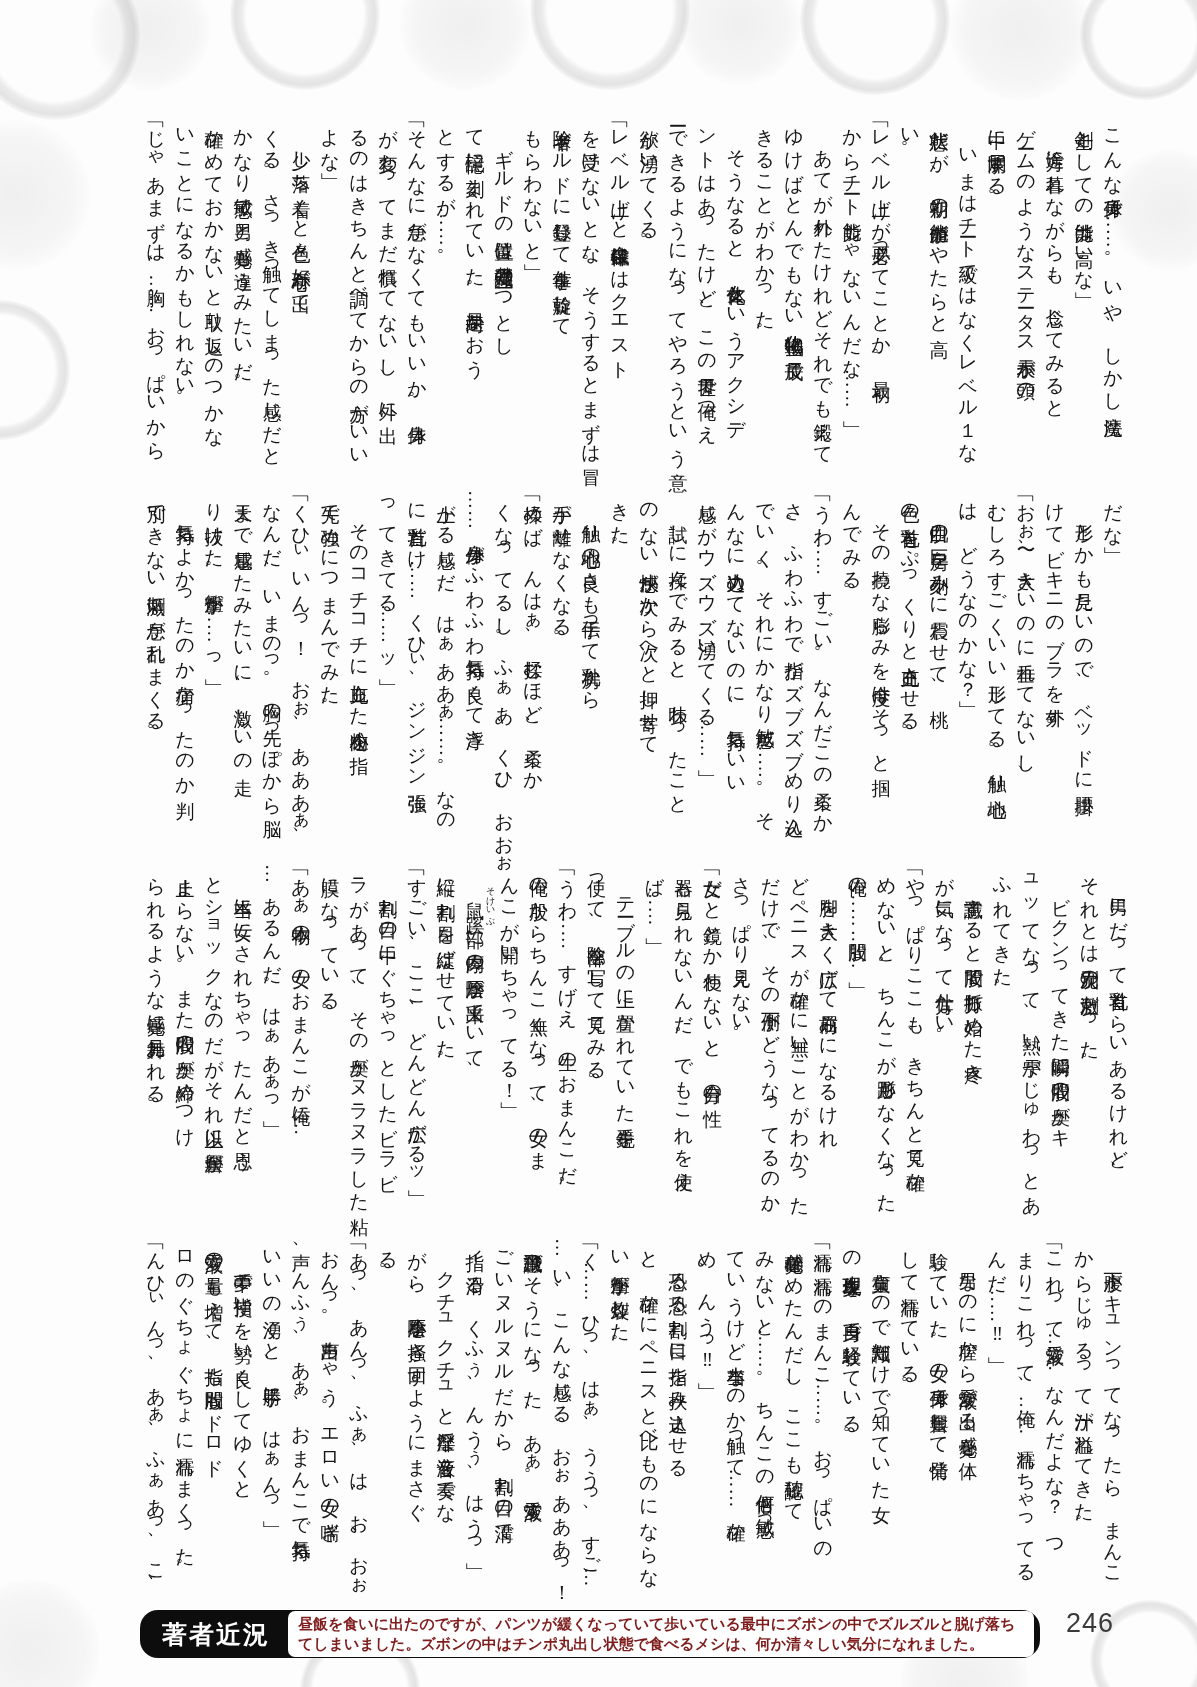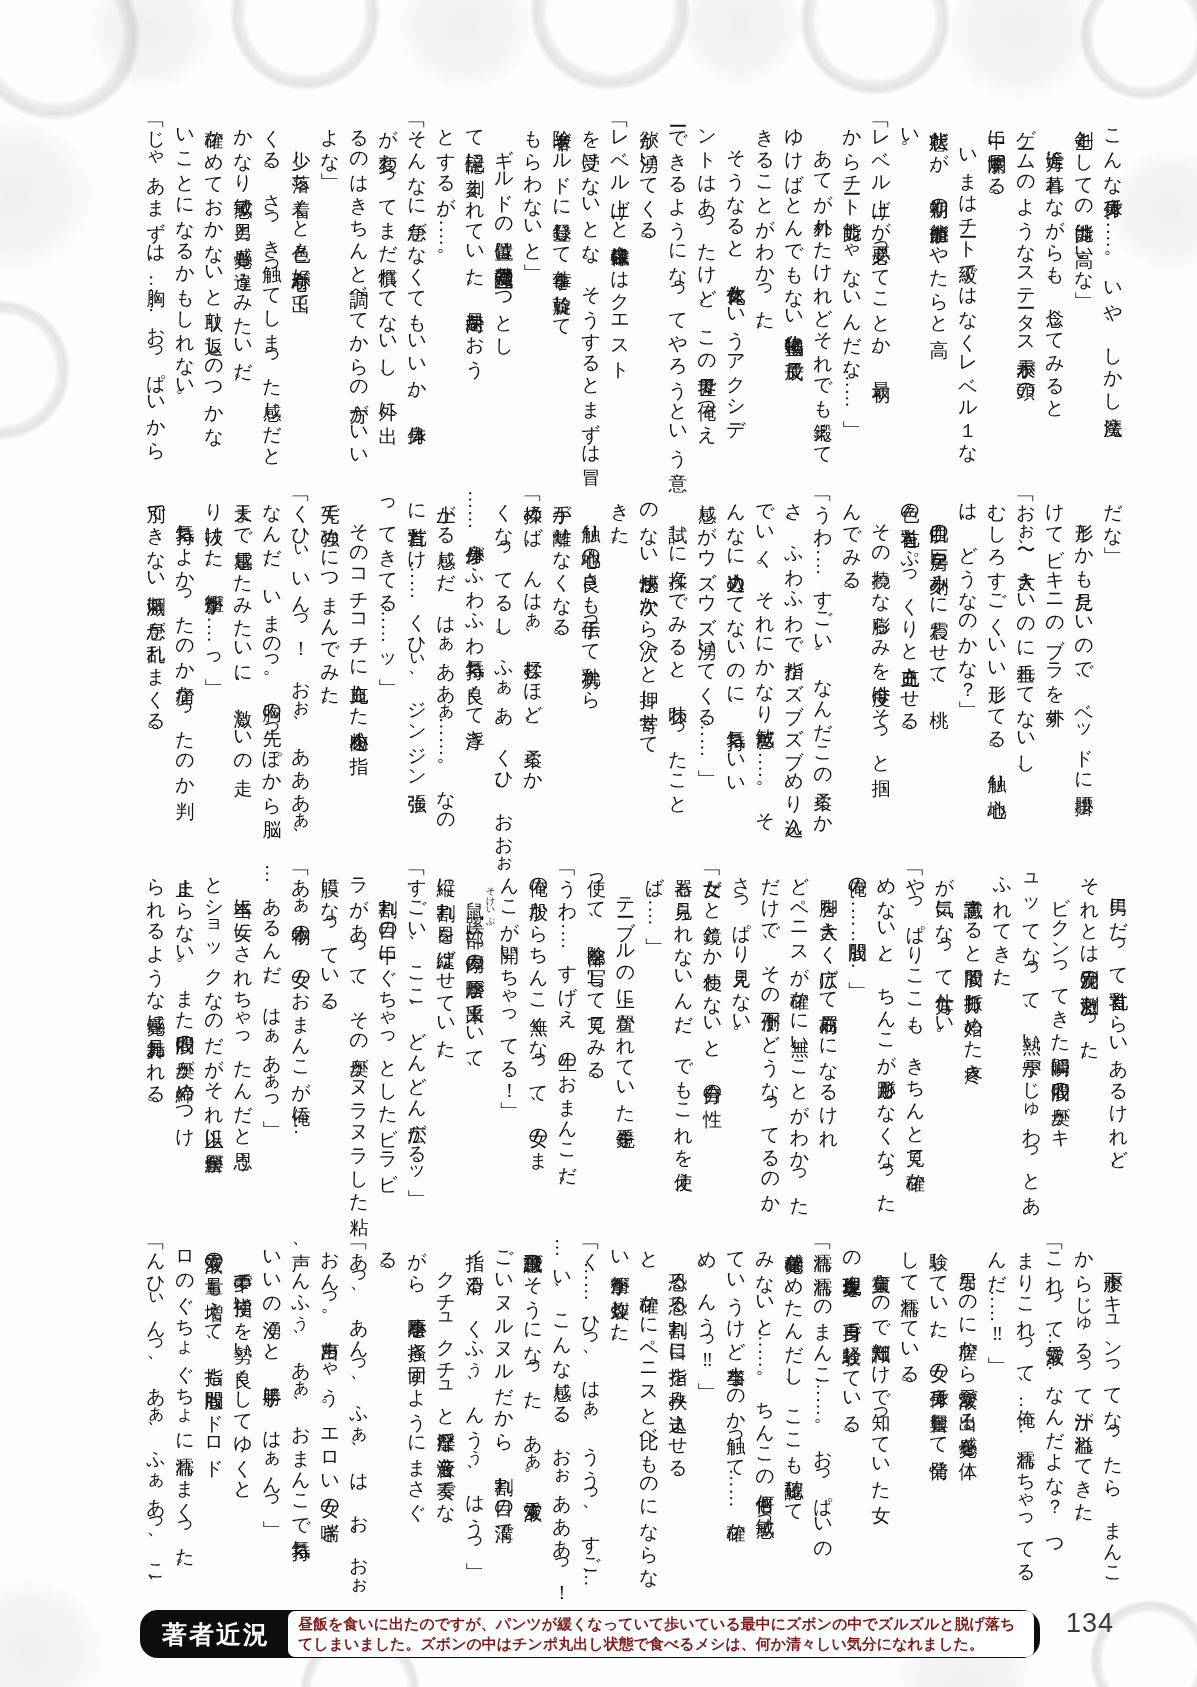--- a/index.html
+++ b/index.html
@@ -197,15 +197,15 @@
         <div class="tcol">ロのぐちょぐちょに濡れまくった。</div>
         <div class="tcol">「んひぃんっ、あぁ、ふぁあっ、こ、</div>
       </div>
     </div>
 
   <div class="footer">
     <div class="footer-label">著者近況</div>
     <div class="footer-text">昼飯を食いに出たのですが、パンツが緩くなっていて歩いている最中にズボンの中でズルズルと脱げ落ちてしまいました。ズボンの中はチンポ丸出し状態で食べるメシは、何か清々しい気分になれました。</div>
   </div>
 
-  <div class="page-number">134</div>
+  <div class="page-number">246</div>
 
 </div>
 
 </body></html>

